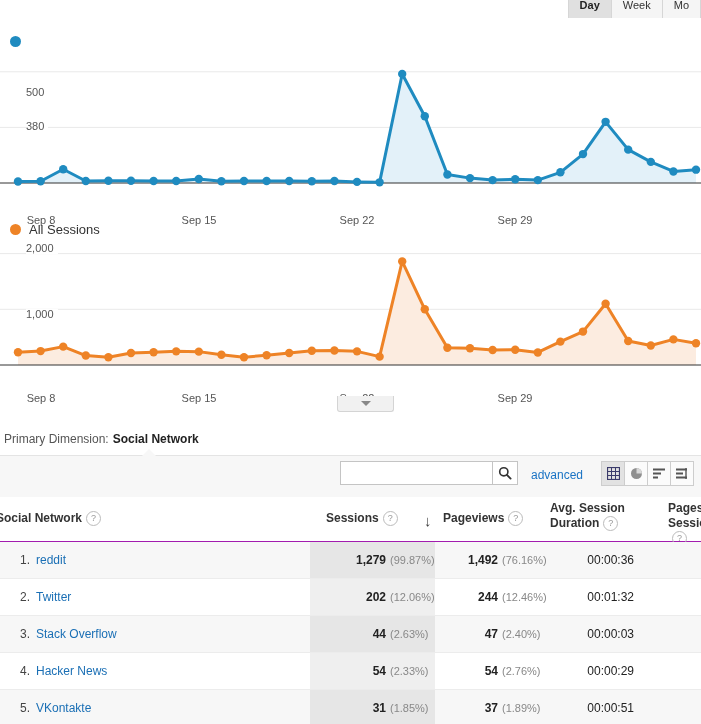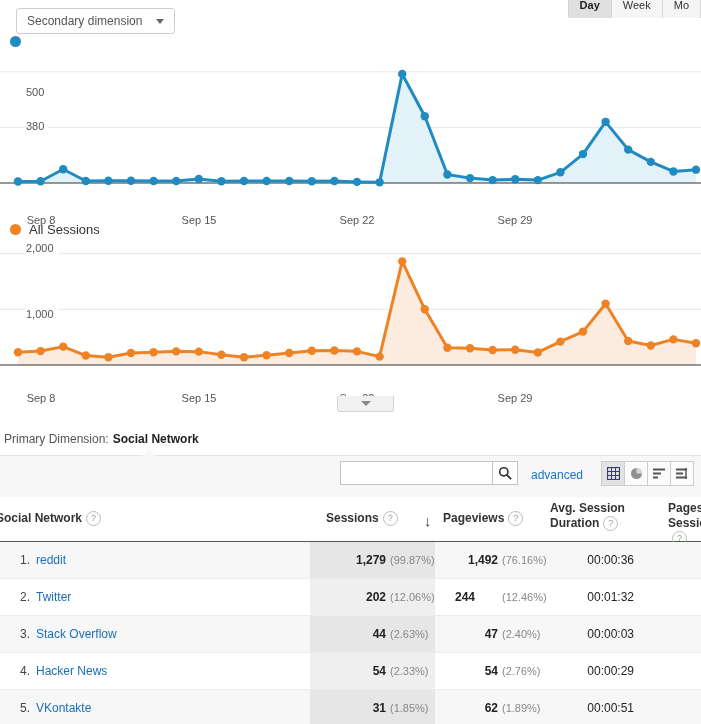--- a/index.html
+++ b/index.html
@@ -224,24 +224,20 @@
     <span class="chev"></span>
   </div>
 
   <div class="primary-dim">
     <span>Primary Dimension:</span><b>Social Network</b>
   </div>
 
   <div class="toolbar"></div>
   <div class="pd-notch"></div>
 
-  <div class="sec-dim">
-    <span>Secondary dimension</span>
-    <span class="caret"></span>
-  </div>
 
   <div class="search-wrap">
     <input class="search-input" type="text" value="" placeholder="" style="">
     <div class="search-btn">
       <svg width="14" height="14" viewBox="0 0 14 14">
         <circle cx="5.8" cy="5.8" r="4.1" fill="none" stroke="#333" stroke-width="1.6"></circle>
         <line x1="8.9" y1="8.9" x2="12.6" y2="12.6" stroke="#333" stroke-width="1.9" stroke-linecap="round"></line>
       </svg>
     </div>
   </div>
@@ -313,21 +309,21 @@
           <div class="num" style="left:432px;top:11px;width:66px;">1,492</div>
           <div class="pct" style="left:502px;top:12px;">(76.16%)</div>
           <div class="dur" style="left:556px;top:11px;width:78px;">00:00:36</div>
         </div>
         <div class="row">
           <div class="cell-sessions-bg"></div>
           <div class="idx">2.</div>
           <div class="netname">Twitter</div>
           <div class="num" style="left:320px;top:11px;width:66px;">202</div>
           <div class="pct" style="left:390px;top:12px;">(12.06%)</div>
-          <div class="num" style="left:432px;top:11px;width:66px;text-align:center;">244</div>
+          <div class="num" style="left:432px;top:11px;width:66px;">244</div>
           <div class="pct" style="left:502px;top:12px;">(12.46%)</div>
           <div class="dur" style="left:556px;top:11px;width:78px;">00:01:32</div>
         </div>
         <div class="row odd">
           <div class="cell-sessions-bg"></div>
           <div class="idx">3.</div>
           <div class="netname">Stack Overflow</div>
           <div class="num" style="left:320px;top:11px;width:66px;">44</div>
           <div class="pct" style="left:390px;top:12px;">(2.63%)</div>
           <div class="num" style="left:432px;top:11px;width:66px;">47</div>
@@ -343,20 +339,20 @@
           <div class="num" style="left:432px;top:11px;width:66px;text-align:right;">54</div>
           <div class="pct" style="left:502px;top:12px;">(2.76%)</div>
           <div class="dur" style="left:556px;top:11px;width:78px;">00:00:29</div>
         </div>
         <div class="row odd">
           <div class="cell-sessions-bg"></div>
           <div class="idx">5.</div>
           <div class="netname">VKontakte</div>
           <div class="num" style="left:320px;top:11px;width:66px;">31</div>
           <div class="pct" style="left:390px;top:12px;">(1.85%)</div>
-          <div class="num" style="left:432px;top:11px;width:66px;">62</div>
+          <div class="num" style="left:432px;top:11px;width:66px;">37</div>
           <div class="pct" style="left:502px;top:12px;">(1.89%)</div>
           <div class="dur" style="left:556px;top:11px;width:78px;">00:00:51</div>
         </div>
       </div>
   </div>
 
 </div>
 
 </body></html>

